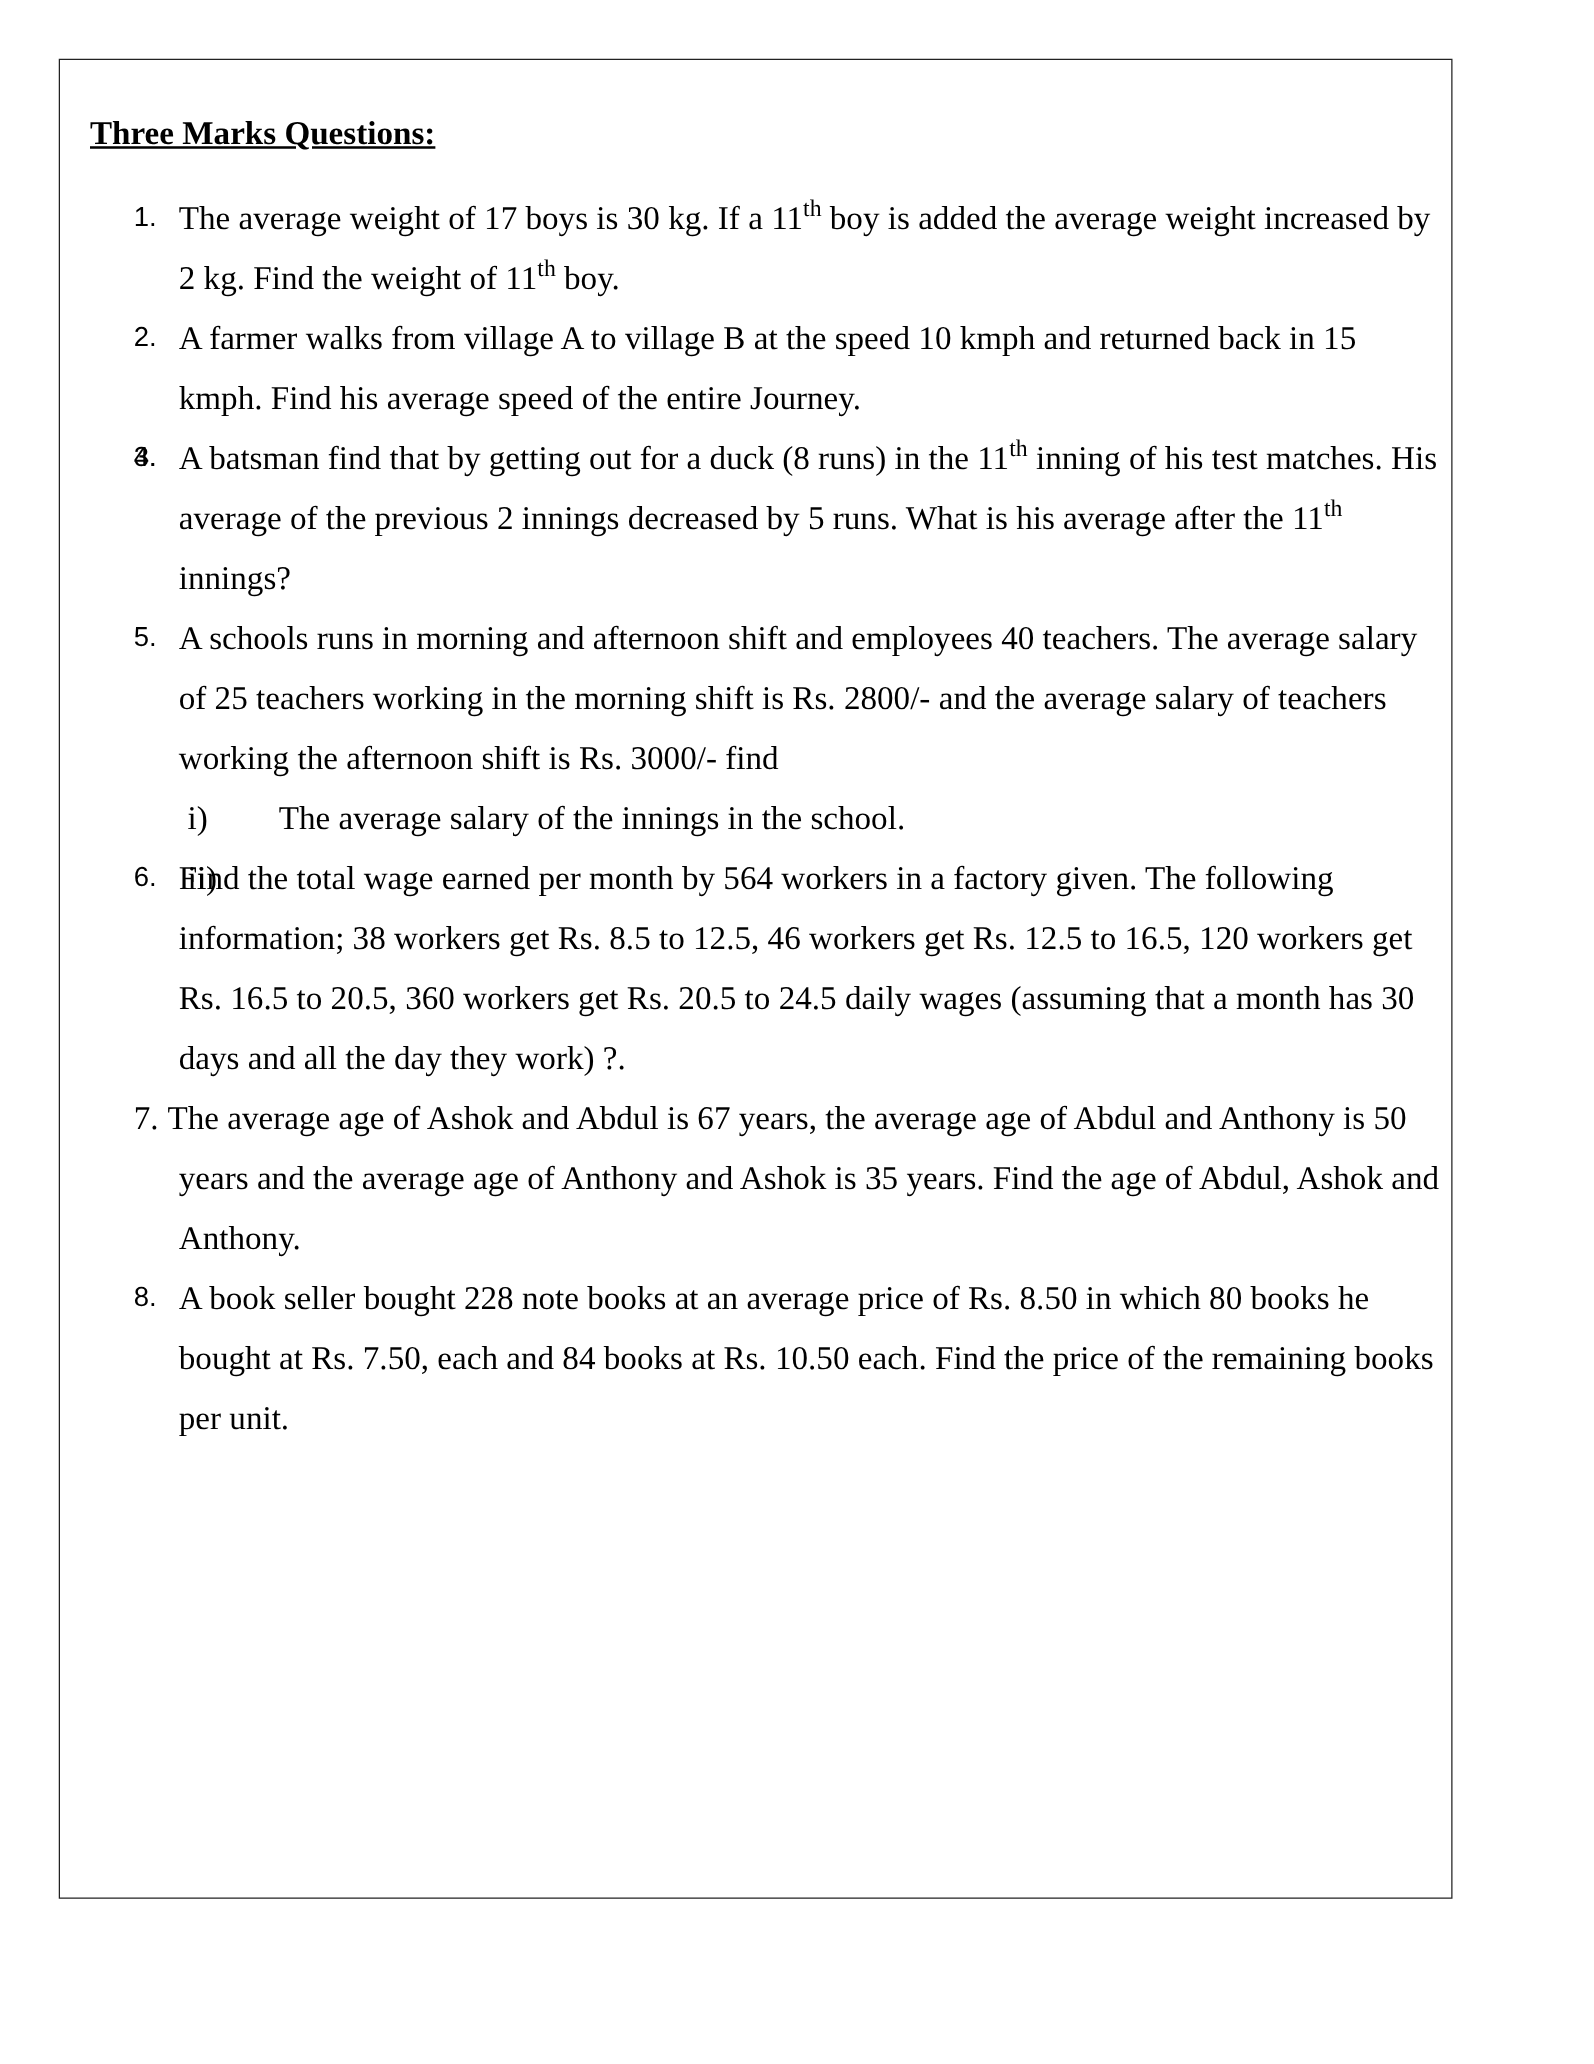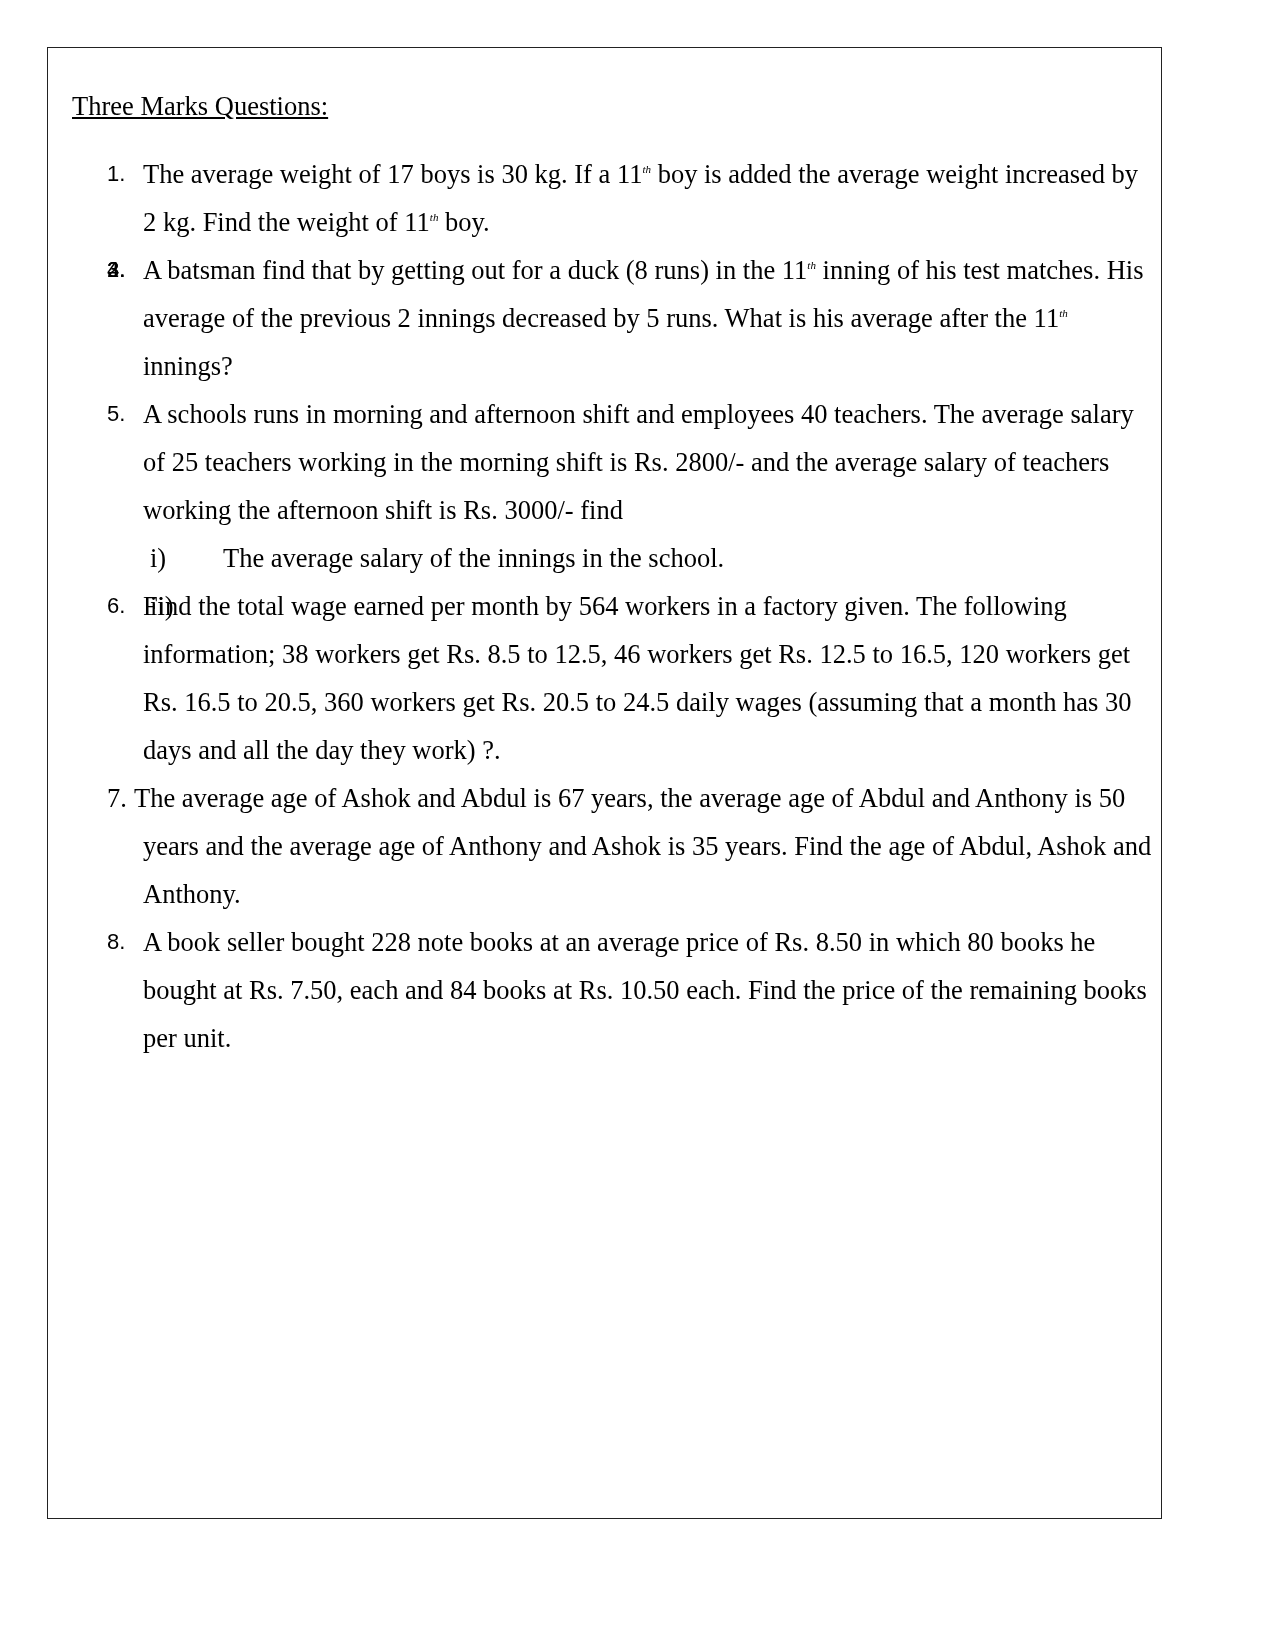--- a/index.html
+++ b/index.html
@@ -1,45 +1,46 @@
 <!DOCTYPE html>
 <html><head>
 <meta charset="utf-8">
 <style>
   html, body { margin: 0; padding: 0; background: #ffffff; }
   body { width: 1275px; height: 1651px; position: relative; font-family: "Liberation Serif", "DejaVu Serif", serif; color: #000; }
   .frame { position: absolute; left: 47px; top: 47px; width: 1115px; height: 1472px; border: 1.5px solid #222; box-sizing: border-box; }
   .content { position: absolute; left: 72px; top: 66px; width: 1080px; font-size: 26.5px; line-height: 48px; }
   .q13 { padding-left: 36px; text-indent: -36px; }
-  .heading { font-weight: normal; text-decoration: underline; margin-top: 16px; margin-bottom: 20px; }
+  .heading { font-weight: bold; text-decoration: underline; margin-top: 16px; margin-bottom: 20px; }
   .item { position: relative; padding-left: 71px; }
   .item .num { position: absolute; left: 35px; top: 0; font-family: "Liberation Sans", "DejaVu Sans", sans-serif; font-size: 22px; }
   .item .num.serif { font-family: "Liberation Serif", serif; font-size: 26.5px; left: 35px; }
   .item.i7 .text { text-indent: -9px; }
   .sub { position: relative; padding-left: 151px; }
   .sub .roman { position: absolute; left: 78px; }
-  sup { font-size: 11px; line-height: 0; vertical-align: 10px; font-style: italic; }
+  sup { font-size: 19px; line-height: 0; vertical-align: 10px; }
 </style>
 </head>
 <body>
 
 <div class="frame"></div>
 
 <div class="content">
 
 
   <div class="heading">Three Marks Questions:</div>
 
   <div class="item">
     <span class="num">1.</span>
     <span class="text"><span>The average weight of 17 boys is 30 kg. If a 11</span><sup>th</sup><span> boy is added the average weight increased by 2 kg. Find the weight of 11</span><sup>th</sup><span> boy.</span></span>
   </div>
 
   <div class="item">
     <span class="num">2.</span>
+    <span class="text">A farmer walks from village A to village B at the speed 10 kmph and returned back in 15 kmph. Find his average speed of the entire Journey.</span>
   </div>
 
   <div class="item">
     <span class="num">3.</span>
   </div>
 
   <div class="item">
     <span class="num">4.</span>
     <span class="text"><span>A batsman find that by getting out for a duck (8 runs) in the 11</span><sup>th</sup><span> inning of his test matches. His average of the previous 2 innings decreased by 5 runs. What is his average after the 11</span><sup>th</sup><span> innings?</span></span>
   </div>

